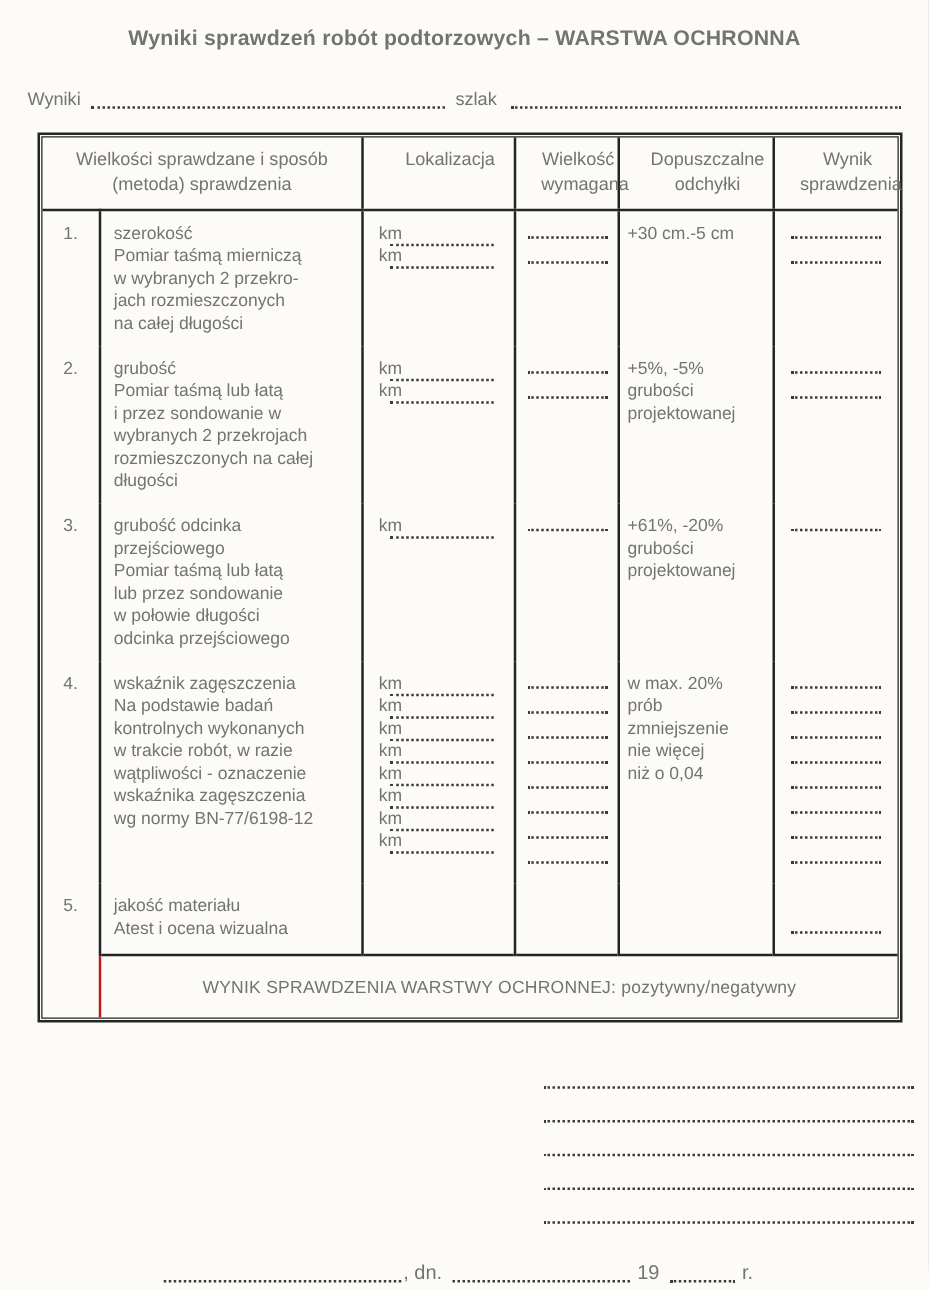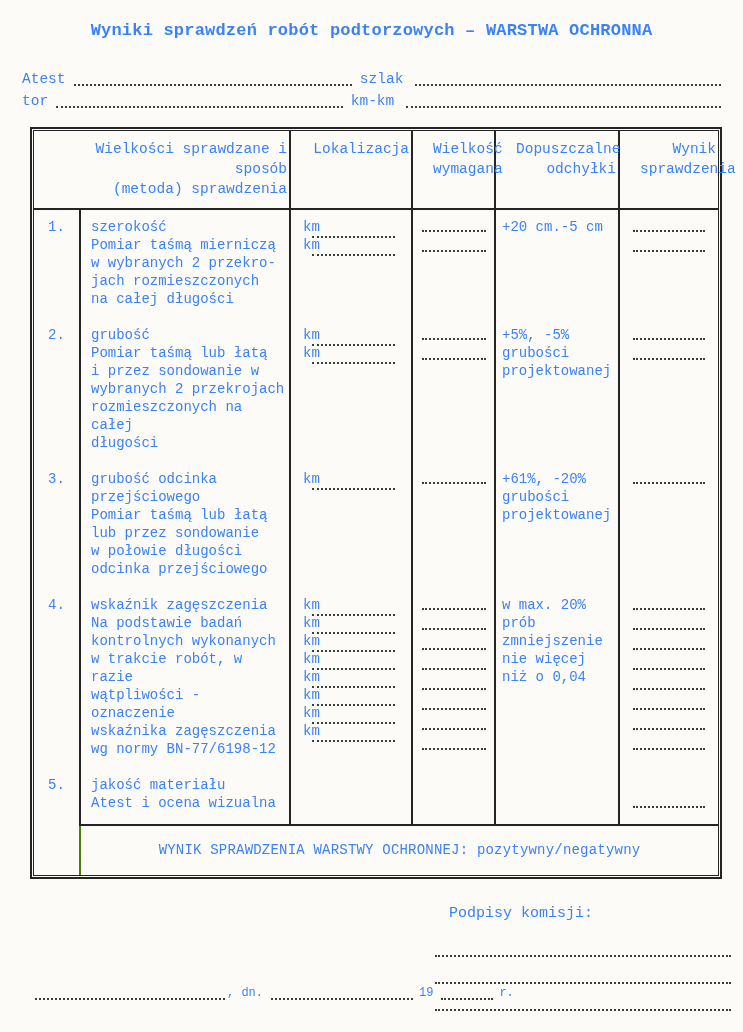--- a/index.html
+++ b/index.html
@@ -1,22 +1,22 @@
 <!DOCTYPE html>
 <html><head>
 <meta charset="utf-8">
 <style>
   html,body{margin:0;padding:0;background:#d9d9d6;}
   .page{
     position:relative;
     width:743px;height:1032px;
     margin:0 auto;
     background:#fcfbf7;
-    color:#3b82f6;
-    font-family:Liberation Mono, monospace;
+    color:#737373;
+    font-family:Liberation Sans, sans-serif;
     overflow:hidden;
   }
   
   .title{
     padding-top:21px;
     text-align:center;
     font-weight:bold;
     font-size:17px;
     letter-spacing:.2px;
     white-space:pre-line;
@@ -30,21 +30,21 @@
   .f-leader1{flex:1.02;height:12px;margin:0 8px 2px 8px;}
   .f-leader2{flex:1.12;height:12px;margin:0 0 2px 12px;}
   
   .table-wrap{margin:17px 21px 0 30px;border:2px solid #242424;padding:1px;}
   .table-inner{border:1px solid #242424;}
   table{border-collapse:collapse;width:100%;table-layout:fixed;}
   th,td{vertical-align:top;font-size:14px;}
   thead th{
     font-weight:normal;
     font-size:14.5px;
-    text-align:right;
+    text-align:center;
     white-space:pre-line;
     line-height:20px;
     padding:8px 2px 9px;
     border-bottom:2px solid #242424;
   }
   .v{border-left:2px solid #242424;padding-left:20px;}
   .cell{padding:8px 4px 10px;line-height:18px;}
   .num{text-align:center;}
   .desc{white-space:pre-line;padding-left:10px;padding-right:2px;}
   .tol{white-space:pre-line;padding-left:6px;padding-right:2px;}
@@ -52,58 +52,52 @@
   .km-line{display:flex;height:18px;flex-direction:column;}
   .km-label{line-height:18px;}
   .km-leader{flex:1;height:12px;margin:0 6px 0 9px;}
   .dotline{height:12px;margin:0 auto 6px;border-bottom:2px dotted #3c3c3c;}
   .req-line{width:64px;}
   .res-line{width:72px;}
   .spacer{width:1px;}
   .num-foot{border:none;}
   .footer-cell{
     border-top:2px solid #242424;
-    border-left:2px solid #4d7c0f;
+    border-left:2px solid #b91c1c;
     text-align:center;
     padding:16px 6px 17px;
     font-size:14px;
     letter-spacing:.2px;
   }
   
   .signatures{width:296px;margin:26px 12px 0 auto;}
   .sig-heading{font-size:15px;padding-left:14px;}
   .sig-lines{margin-top:8px;}
   .sig-line{height:25px;border-bottom:2px dotted #3c3c3c;}
   
   .date-line{
-    position:absolute;left:35px;right:45px;bottom:30px;
-    display:flex;align-items:flex-end;font-size:12px;
+    position:absolute;left:35px;right:45px;bottom:4px;
+    display:flex;align-items:flex-end;font-size:16px;justify-content:center;
   }
   .d-leader1{width:190px;height:12px;margin:0 2px 2px 0;}
   .d-leader2{width:142px;height:12px;margin:0 6px 2px 8px;}
   .d-leader3{width:52px;height:12px;margin:0 6px 2px 8px;}
 </style>
 </head>
 <body>
 
 <div class="page">
 
   <div class="title">Wyniki sprawdzeń robót podtorzowych – WARSTWA OCHRONNA</div>
 
   <div class="fields">
     <div class="field-row">
-      <span class="f-label">Atest</span>
+      <span class="f-label">Wyniki</span>
       <span class="leader f-leader1"></span>
       <span class="f-label">szlak</span>
-      <span class="leader f-leader2"></span>
-    </div>
-    <div class="field-row">
-      <span class="f-label">tor</span>
-      <span class="leader f-leader1"></span>
-      <span class="f-label">km-km</span>
       <span class="leader f-leader2"></span>
     </div>
   </div>
 
   <div class="table-wrap">
     <div class="table-inner">
       <table>
         <colgroup>
           <col style="width:46px">
             <col style="width:210px">
@@ -140,21 +134,21 @@
                 </div>
                 <div class="km-line">
                   <span class="km-label">km</span>
                   <span class="leader km-leader"></span>
                 </div>
               </td>
               <td class="cell req v">
                 <div class="dotline req-line"></div>
                 <div class="dotline req-line"></div>
               </td>
-              <td class="cell tol v">+20 cm.-5 cm</td>
+              <td class="cell tol v">+30 cm.-5 cm</td>
               <td class="cell res v">
                 <div class="dotline res-line"></div>
                 <div class="dotline res-line"></div>
               </td>
             </tr>
             <tr class="body-row">
               <td class="cell num">2.</td>
               <td class="cell desc v">grubość
 Pomiar taśmą lub łatą
 i przez sondowanie w
@@ -293,21 +287,20 @@
           <tr>
             <td class="num-foot"></td>
             <td colspan="5" class="footer-cell">WYNIK SPRAWDZENIA WARSTWY OCHRONNEJ: pozytywny/negatywny</td>
           </tr>
         </tfoot>
       </table>
     </div>
   </div>
 
   <div class="signatures">
-    <div class="sig-heading">Podpisy komisji:</div>
     <div class="sig-lines">
         <div class="sig-line"></div>
         <div class="sig-line"></div>
         <div class="sig-line"></div>
         <div class="sig-line"></div>
         <div class="sig-line"></div>
       </div>
   </div>
 
   <div class="date-line">

